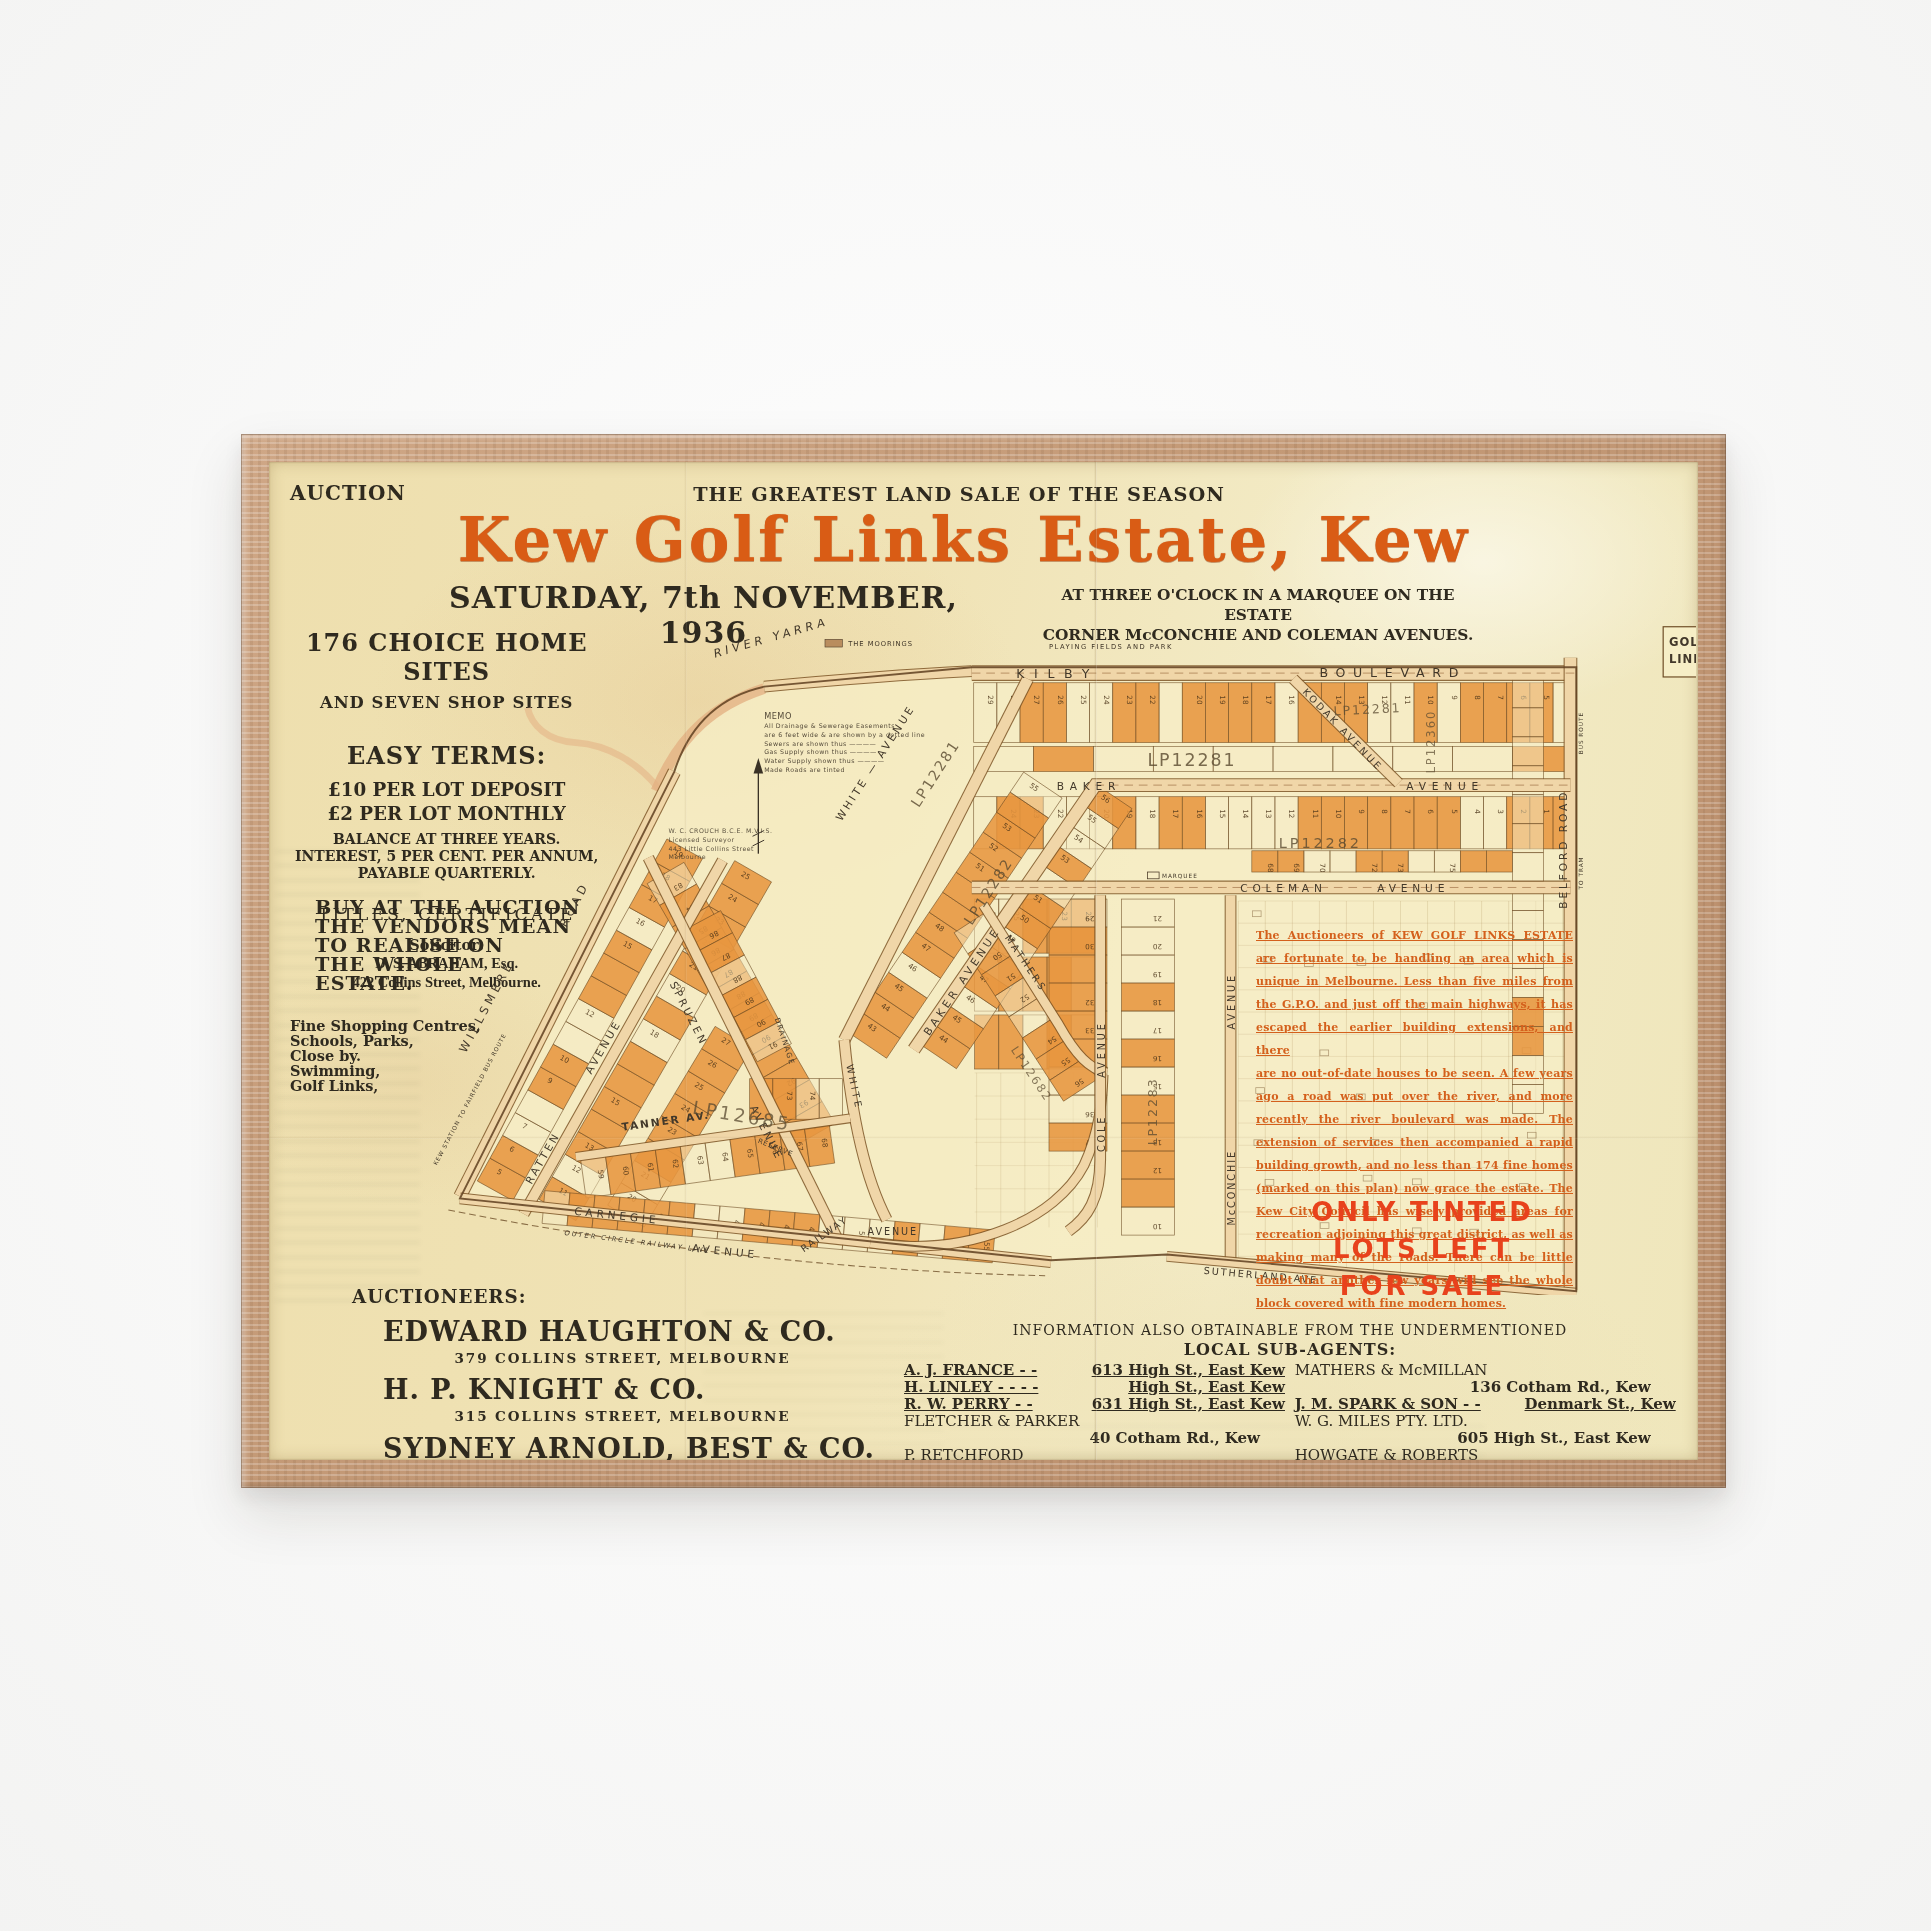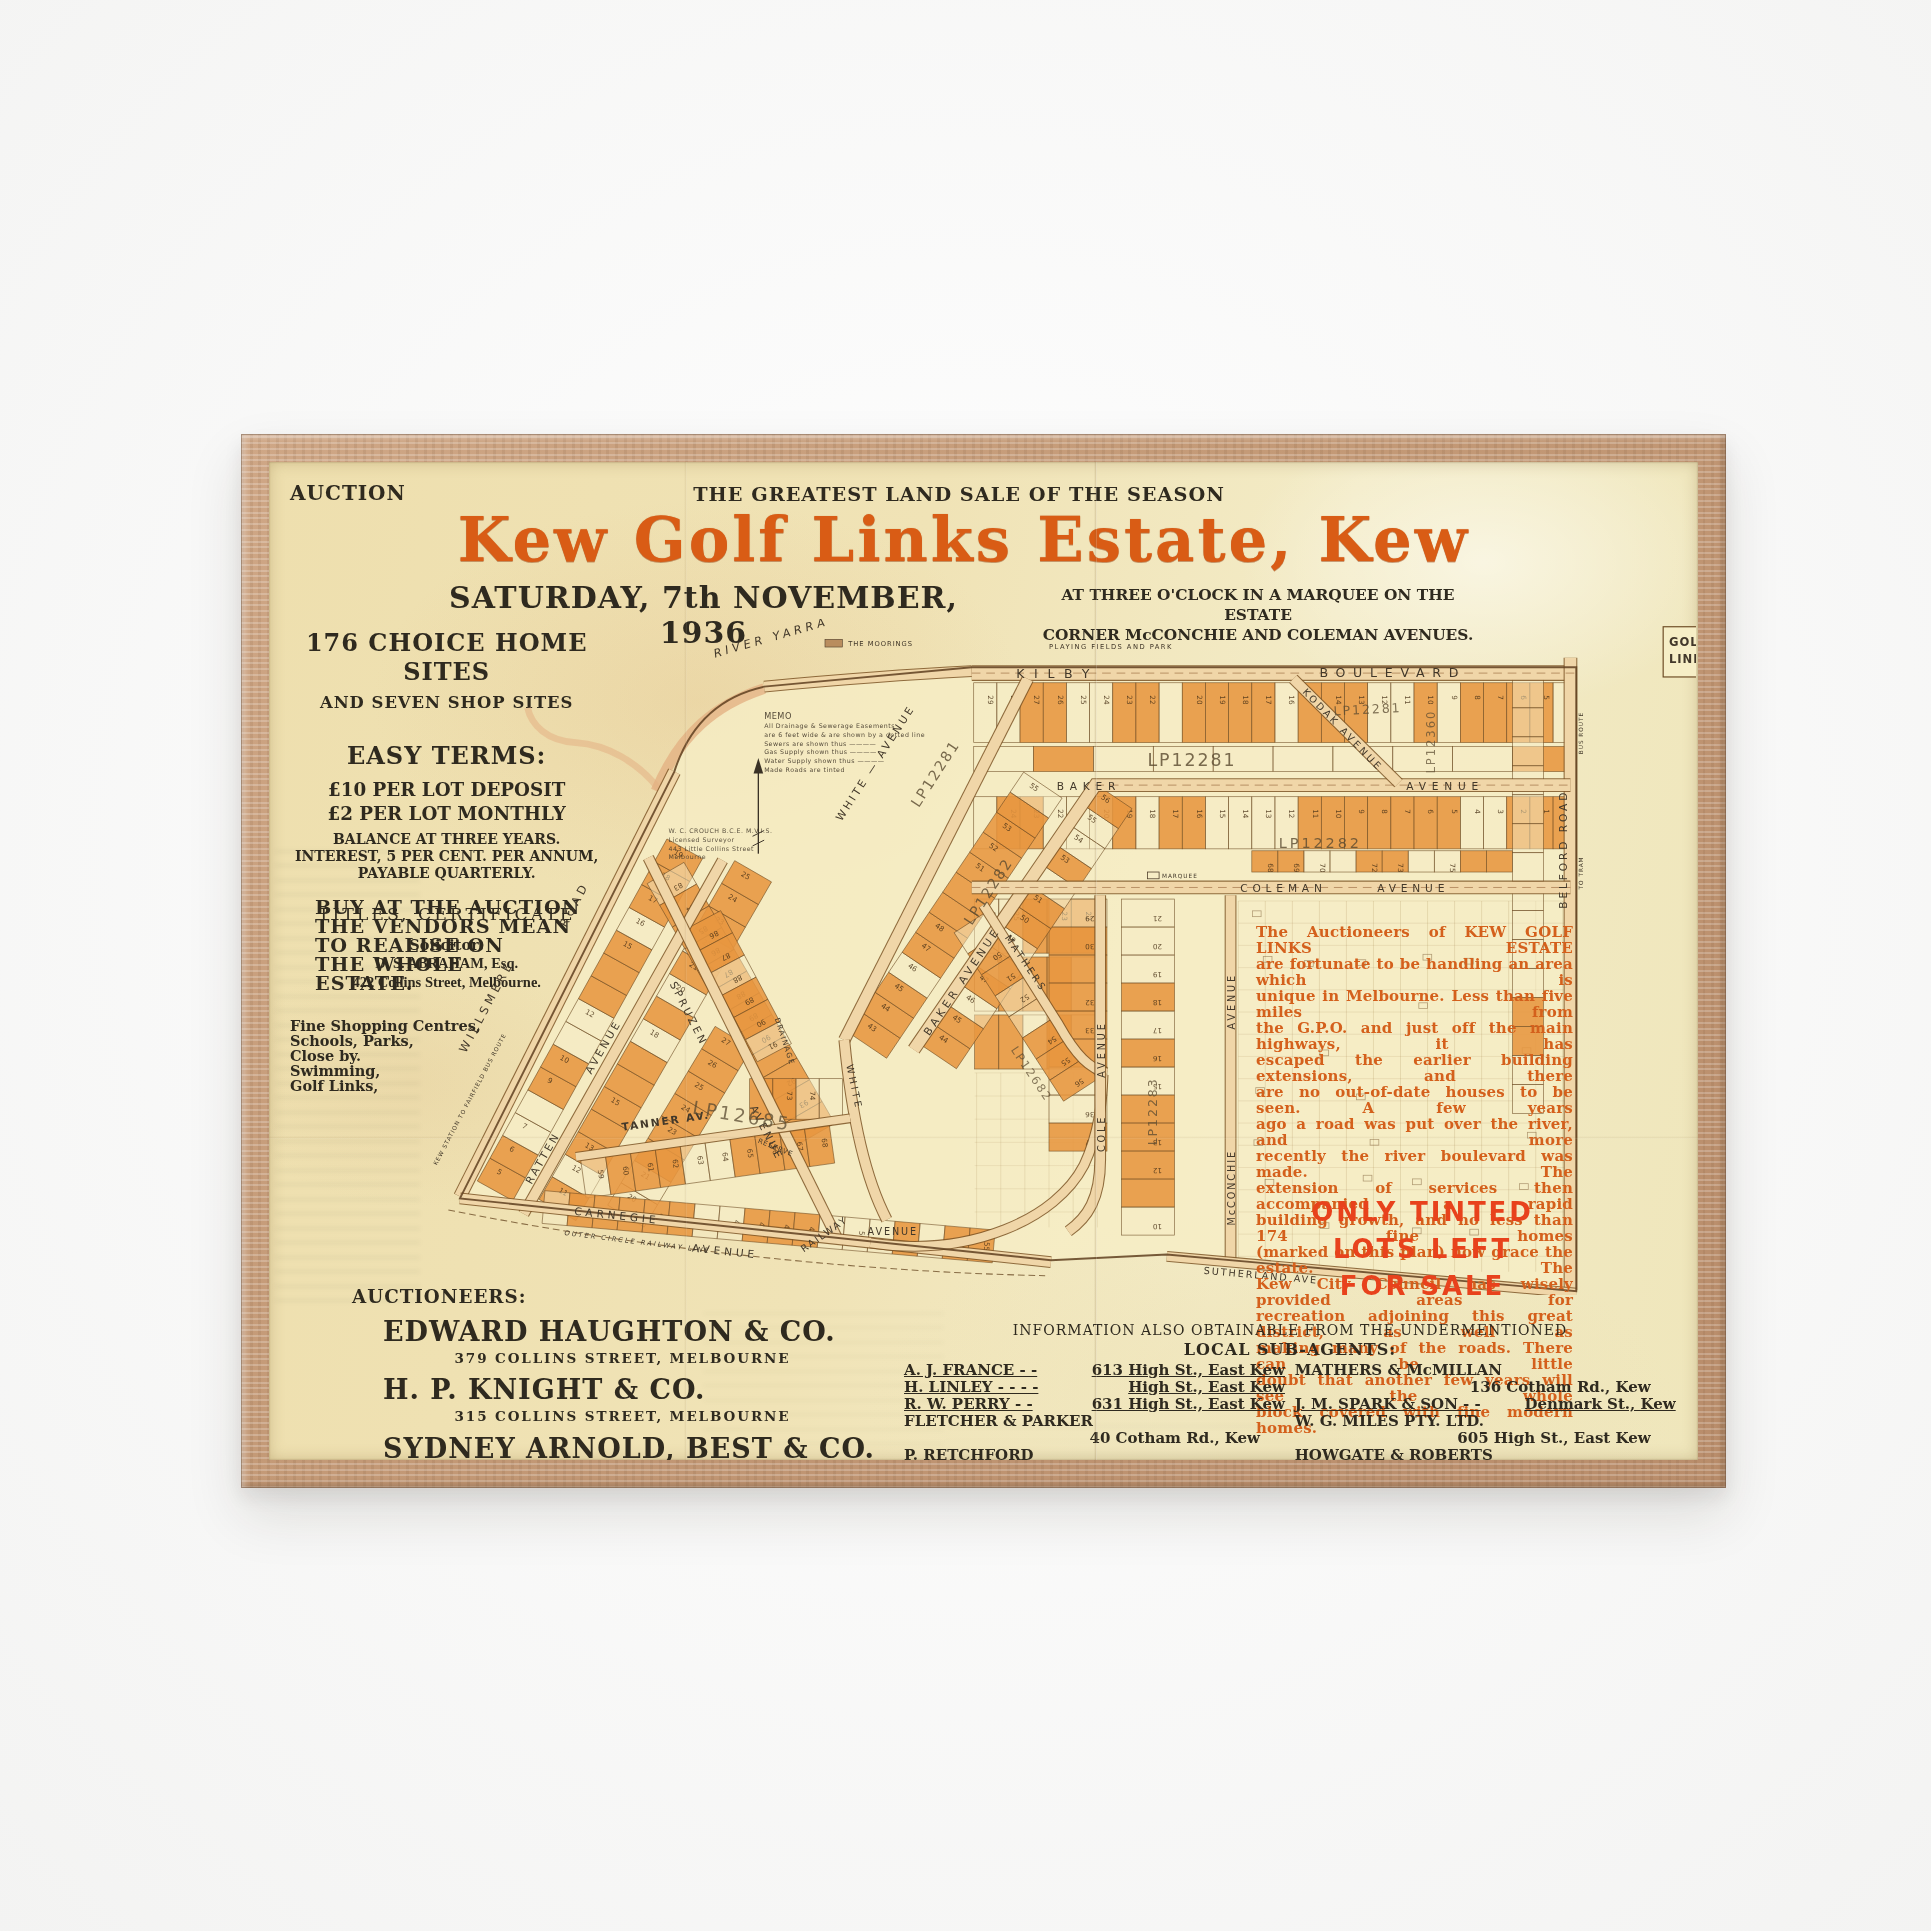--- a/index.html
+++ b/index.html
@@ -72,25 +72,25 @@
   .firm-name{font-size:27px;font-weight:bold;padding-left:31px;margin-top:8.7px;letter-spacing:1px;}
   .firm-addr{font-size:13.5px;font-weight:bold;letter-spacing:1.9px;text-align:center;width:541px;margin-top:2.9px;}
   
   .agents{position:absolute;left:635px;top:860px;width:772px;}
   .ag-info{text-align:center;font-size:14px;letter-spacing:1px;}
   .ag-h{text-align:center;font-size:16px;font-weight:bold;letter-spacing:1px;margin-top:1.9px;}
   .ag-cols{display:flex;margin-top:2.9px;}
   .ag-col{width:381px;}
   .ag-col.right{margin-left:9.7px;}
   .ag-line{display:flex;justify-content:space-between;font-size:15px;font-weight:bold;line-height:17px;text-decoration:underline;}
-  .ag-name2{font-size:15px;font-weight:bold;line-height:17px;}
+  .ag-name2{font-size:15px;font-weight:normal;line-height:17px;}
   .ag-addr2{font-size:15px;font-weight:bold;line-height:17px;text-align:right;padding-right:25px;}
   
   .map-note{position:absolute;left:987px;top:462px;width:317px;color:#d4601c;}
-  .map-note div{font-size:15px;font-weight:bold;line-height:16px;text-align:justify;text-align-last:justify;letter-spacing:0.2px;}
+  .map-note div{font-size:11px;font-weight:bold;line-height:23px;text-align:justify;text-align-last:justify;letter-spacing:0.2px;text-decoration:underline;}
   .map-note div:last-child{text-align-last:left;}
   .sale-note{position:absolute;left:994px;top:732px;width:319px;text-align:center;color:#e8421c;
     font-family:"DejaVu Sans",sans-serif;font-weight:bold;font-size:26px;line-height:37px;letter-spacing:2.9px;}
   svg{position:absolute;overflow:hidden;}
   #estate-map{left:162px;top:157px;}
 </style>
 </head>
 <body>
 
 <div class="scene">

